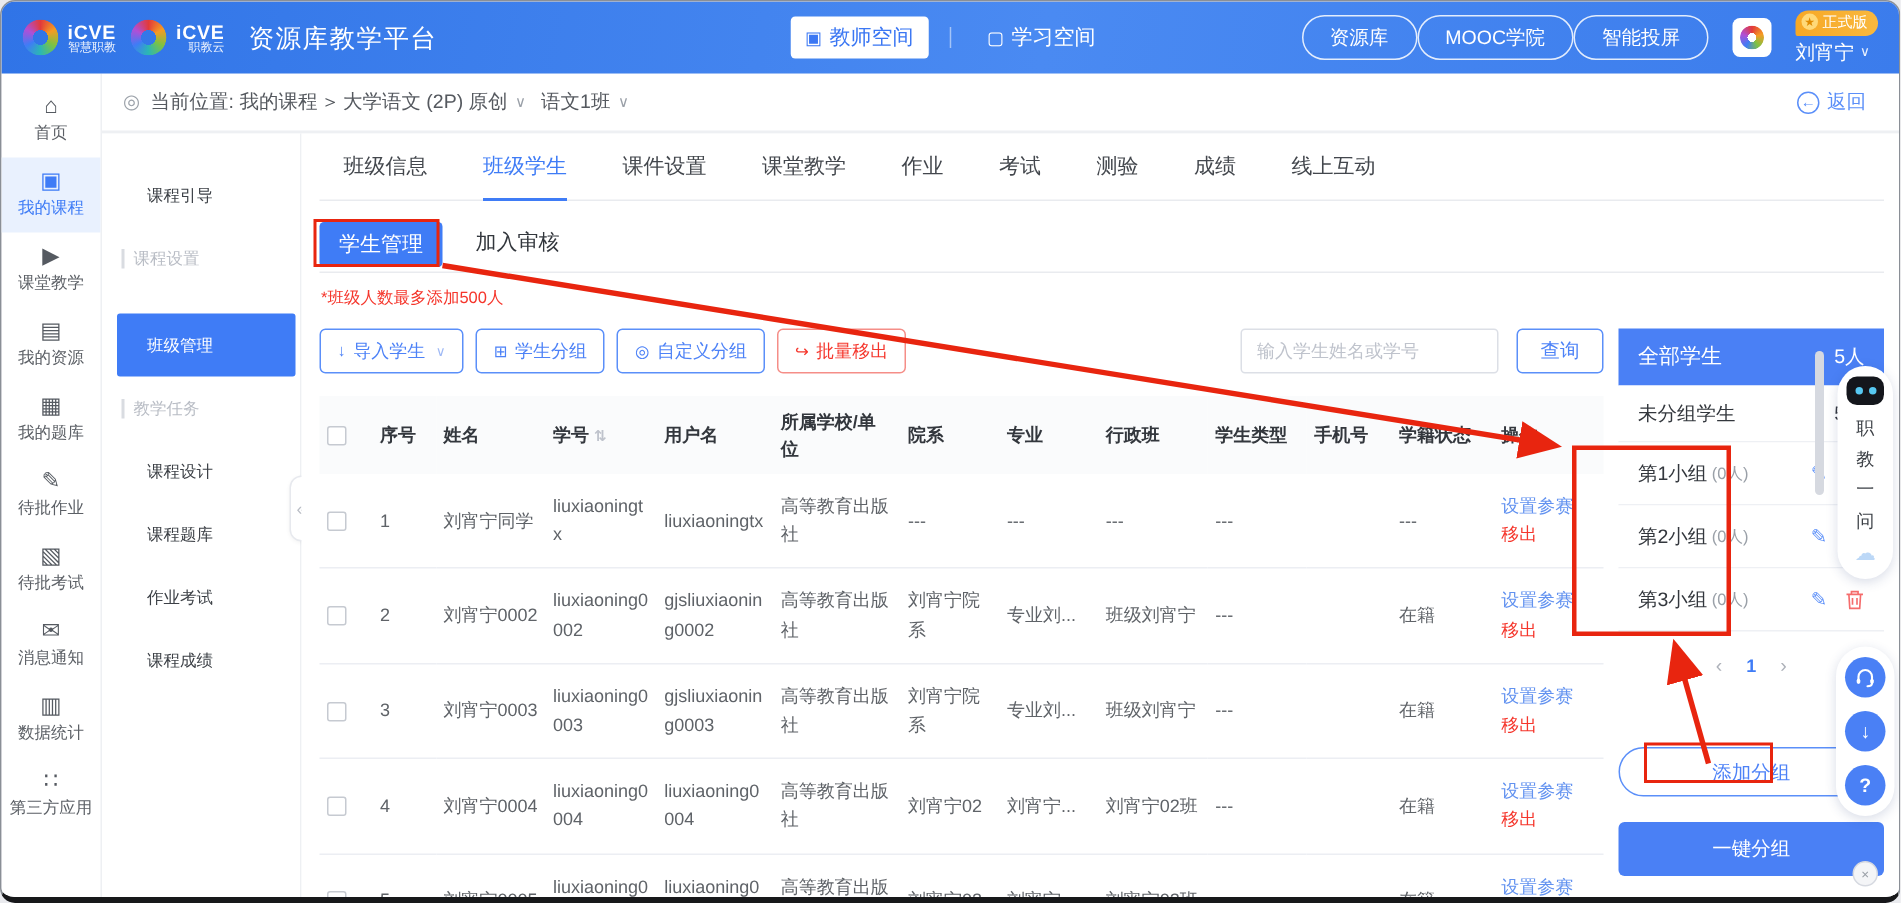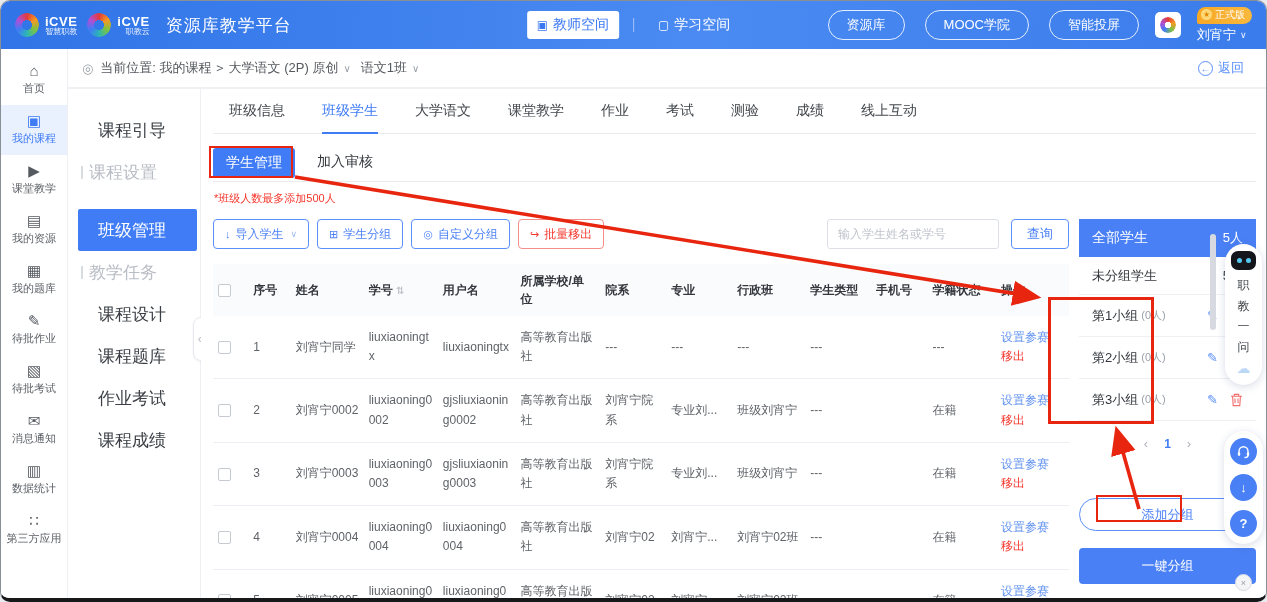--- a/index.html
+++ b/index.html
@@ -49,21 +49,21 @@
   .right-col { flex:1; display:flex; flex-direction:column; min-width:0; }
   .crumb { height:40px; background:#fff; display:flex; align-items:center; padding:0 22px 0 14px; font-size:13px; color:#55595f; border-bottom:2px solid #eef0f3; }
   .crumb .gi { color:#9aa0a8; margin-right:7px; font-size:13px; }
   .crumb .caret { color:#9aa0a8; font-size:10px; margin:0 10px 0 5px; }
   .crumb .sep { margin:0 2px; }
   .crumb-back { margin-left:auto; color:#5b8ff9; display:flex; align-items:center; gap:5px; cursor:pointer; }
   .back-circ { width:15px; height:15px; border:1px solid #5b8ff9; border-radius:50%; display:flex; align-items:center; justify-content:center; font-size:10px; }
 
   .content-row { flex:1; display:flex; min-height:0; }
   .course-menu { width:133px; background:#fff; border-right:1px solid #eef0f3; padding-top:20px; position:relative; flex:none; }
-  .cm-item { height:42px; display:flex; align-items:center; padding-left:30px; font-size:17px; color:#3c4046; cursor:pointer; }
+  .cm-item { height:42px; display:flex; align-items:center; padding-left:30px; font-size:11px; color:#3c4046; cursor:pointer; }
   .cm-item.section { color:#b9bdc5; padding-left:13px; cursor:default; }
   .cm-item.section .mark { width:2px; height:13px; background:#d9dce1; margin-right:6px; }
   .cm-item .mark { display:none; }
   .cm-item.section .mark { display:block; }
   .cm-item.active { background:var(--accent); color:#fff; margin:16px 3px 0 10px; padding-left:20px; border-radius:2px; }
   .collapse-h { position:absolute; right:-9px; top:228px; width:16px; height:44px; background:#fff; border:1px solid #e7e9ee;
                 border-radius:8px; display:flex; align-items:center; justify-content:center; color:#b9bdc5; font-size:12px; cursor:pointer; box-shadow:0 1px 3px rgba(0,0,0,.05); }
 
   main { flex:1; background:#fff; padding:0 10px 0 12px; min-width:0; position:relative; }
   .tabs { display:flex; gap:37px; padding:13px 0 0 16px; border-bottom:1px solid #e9ebef; }
@@ -159,21 +159,21 @@
         <span>教师空间</span>
       </span>
       <span class="sw-div"></span>
       <span class="space-btn">
         <span class="gi">▢</span>
         <span>学习空间</span>
       </span>
     </div>
 
     <div class="hdr-right">
-      <div style="display:flex;gap:20px;">
+      <div style="display:flex;">
 
       <span class="pill">资源库</span>
           <span class="pill">MOOC学院</span>
           <span class="pill">智能投屏</span>
         </div>
       <span class="avatar">
           <span class="mini"></span>
         </span>
       <span class="user-col">
         <span class="ver-badge">
@@ -313,21 +313,21 @@
           <div class="collapse-h">
             <span>«</span>
           </div>
         </nav>
 
         <main>
           <div class="tabs">
 
           <div class="tab"><span>班级信息</span></div>
               <div class="tab active"><span>班级学生</span></div>
-              <div class="tab"><span>大学语文</span></div>
+              <div class="tab"><span>课件设置</span></div>
               <div class="tab"><span>课堂教学</span></div>
               <div class="tab"><span>作业</span></div>
               <div class="tab"><span>考试</span></div>
               <div class="tab"><span>测验</span></div>
               <div class="tab"><span>成绩</span></div>
               <div class="tab"><span>线上互动</span></div>
             </div>
 
           <div class="subtabs">
             <span class="subtab-btn">学生管理</span>

